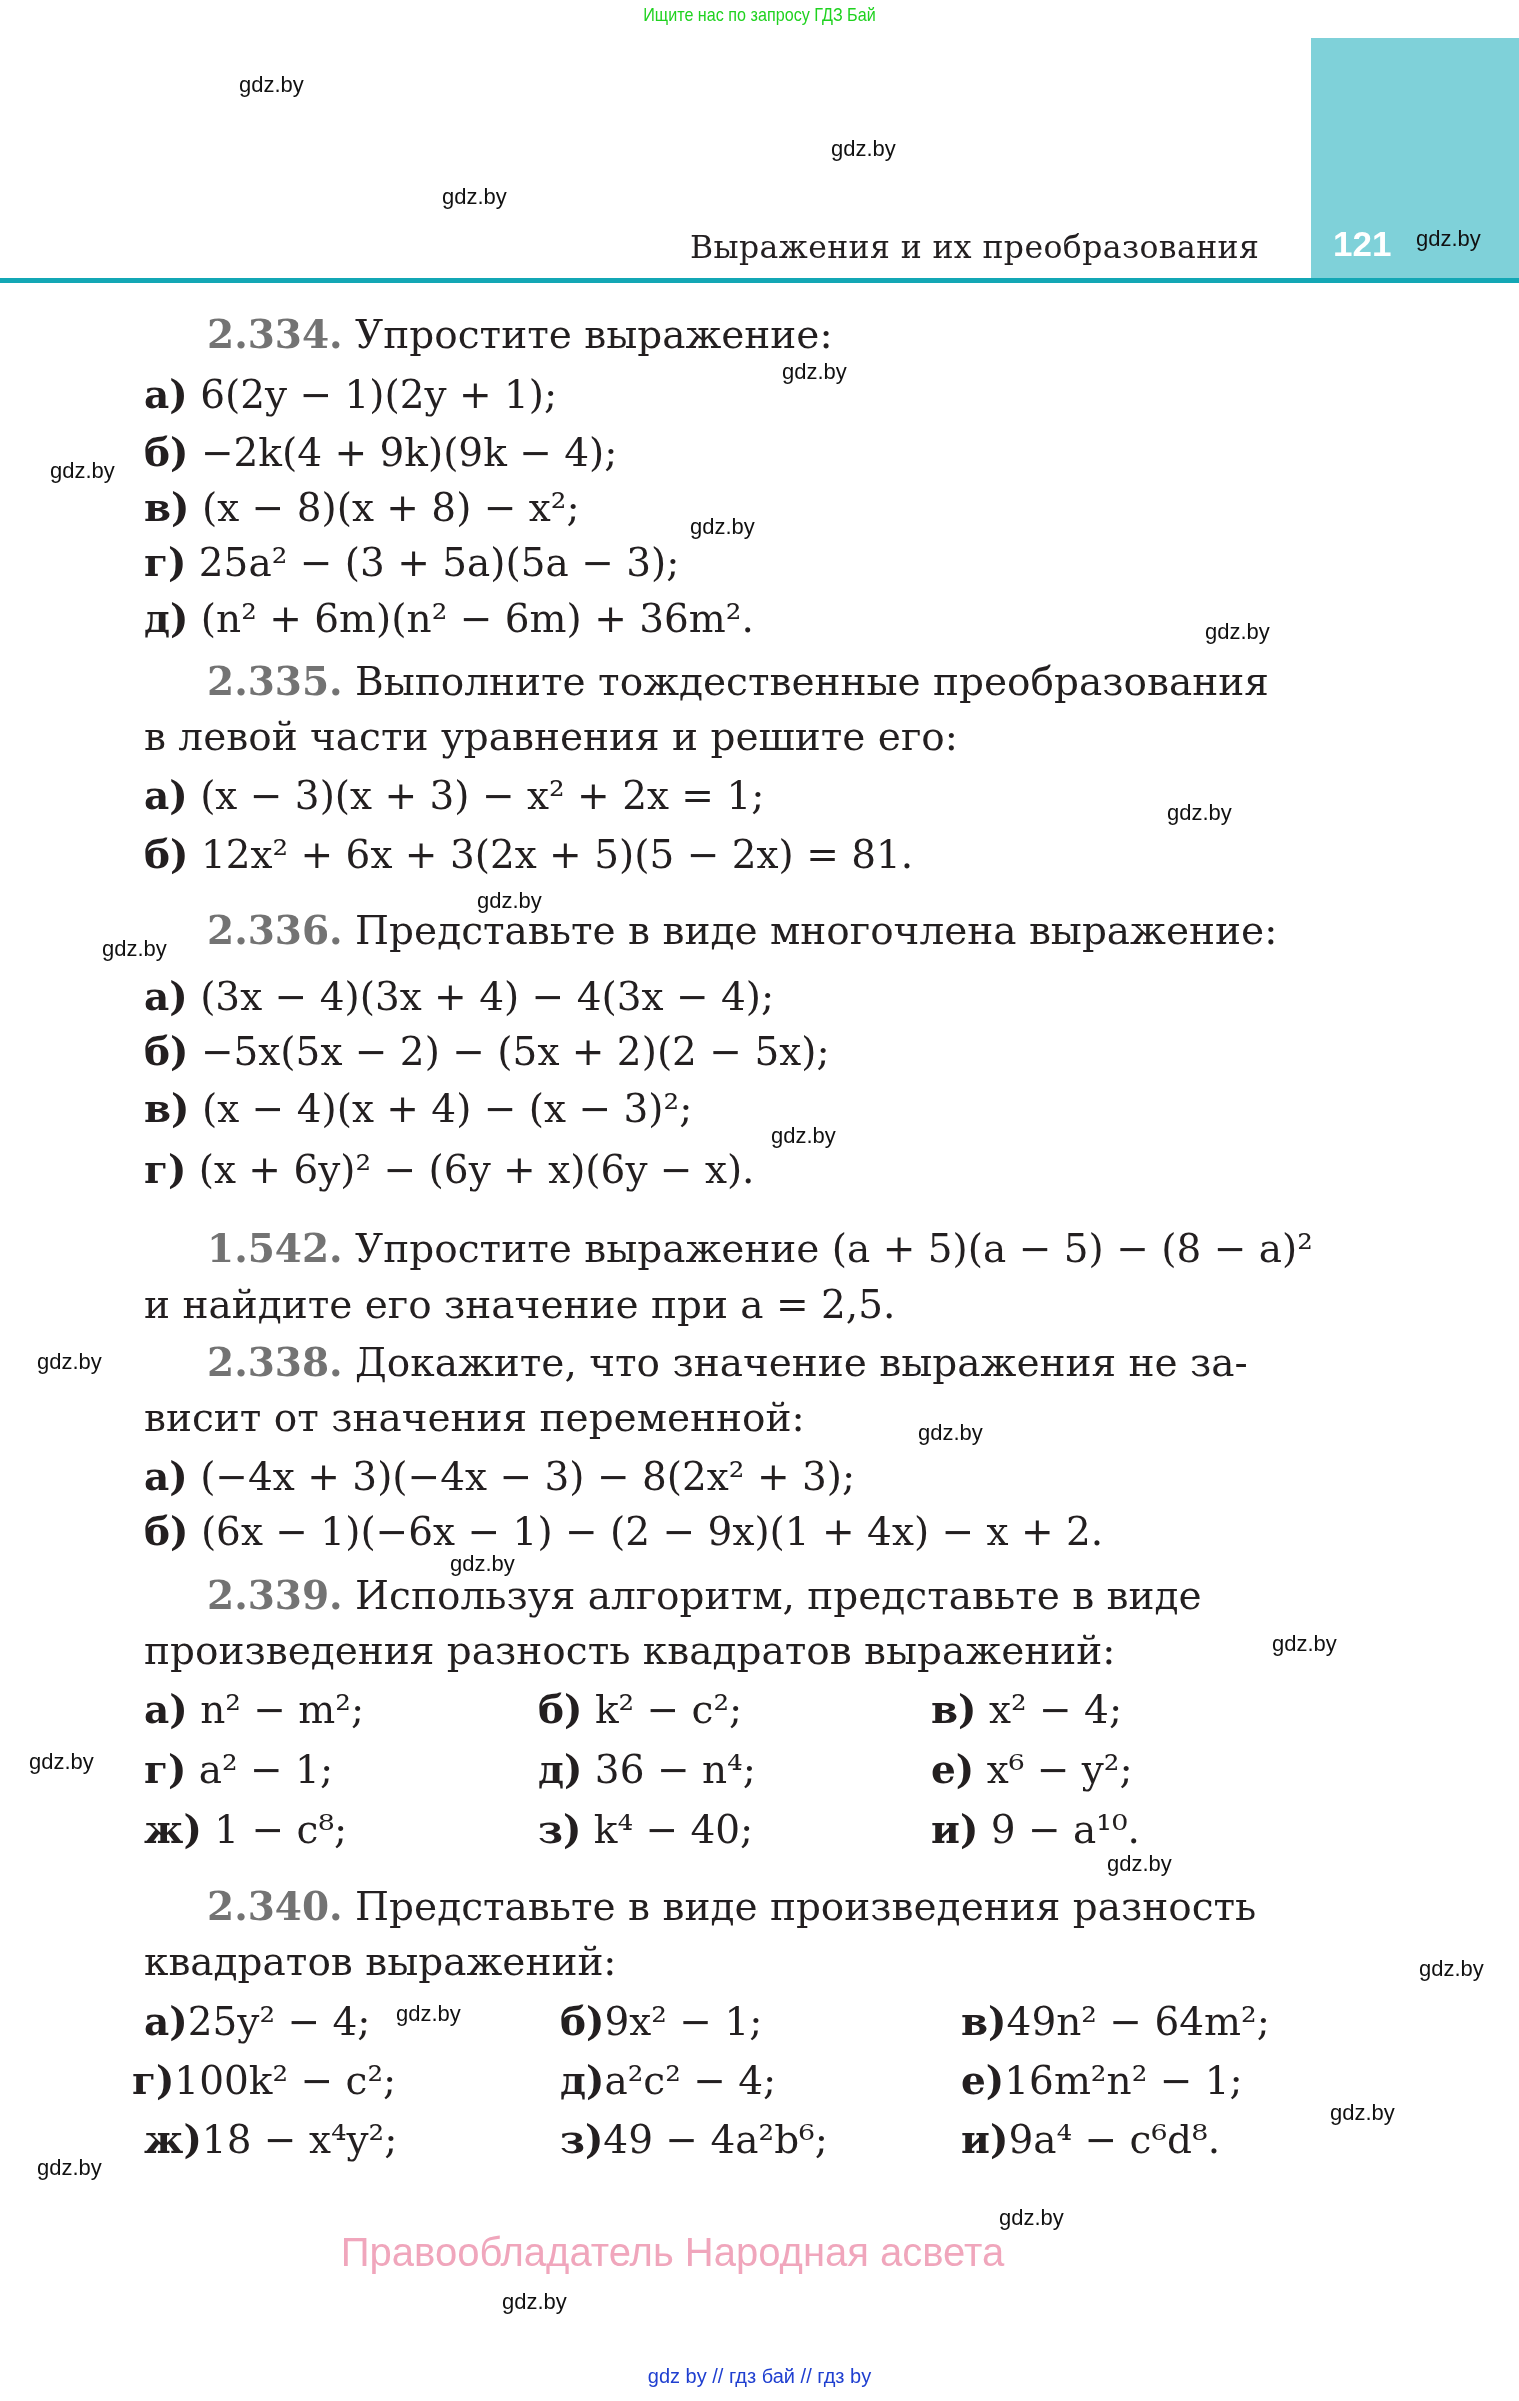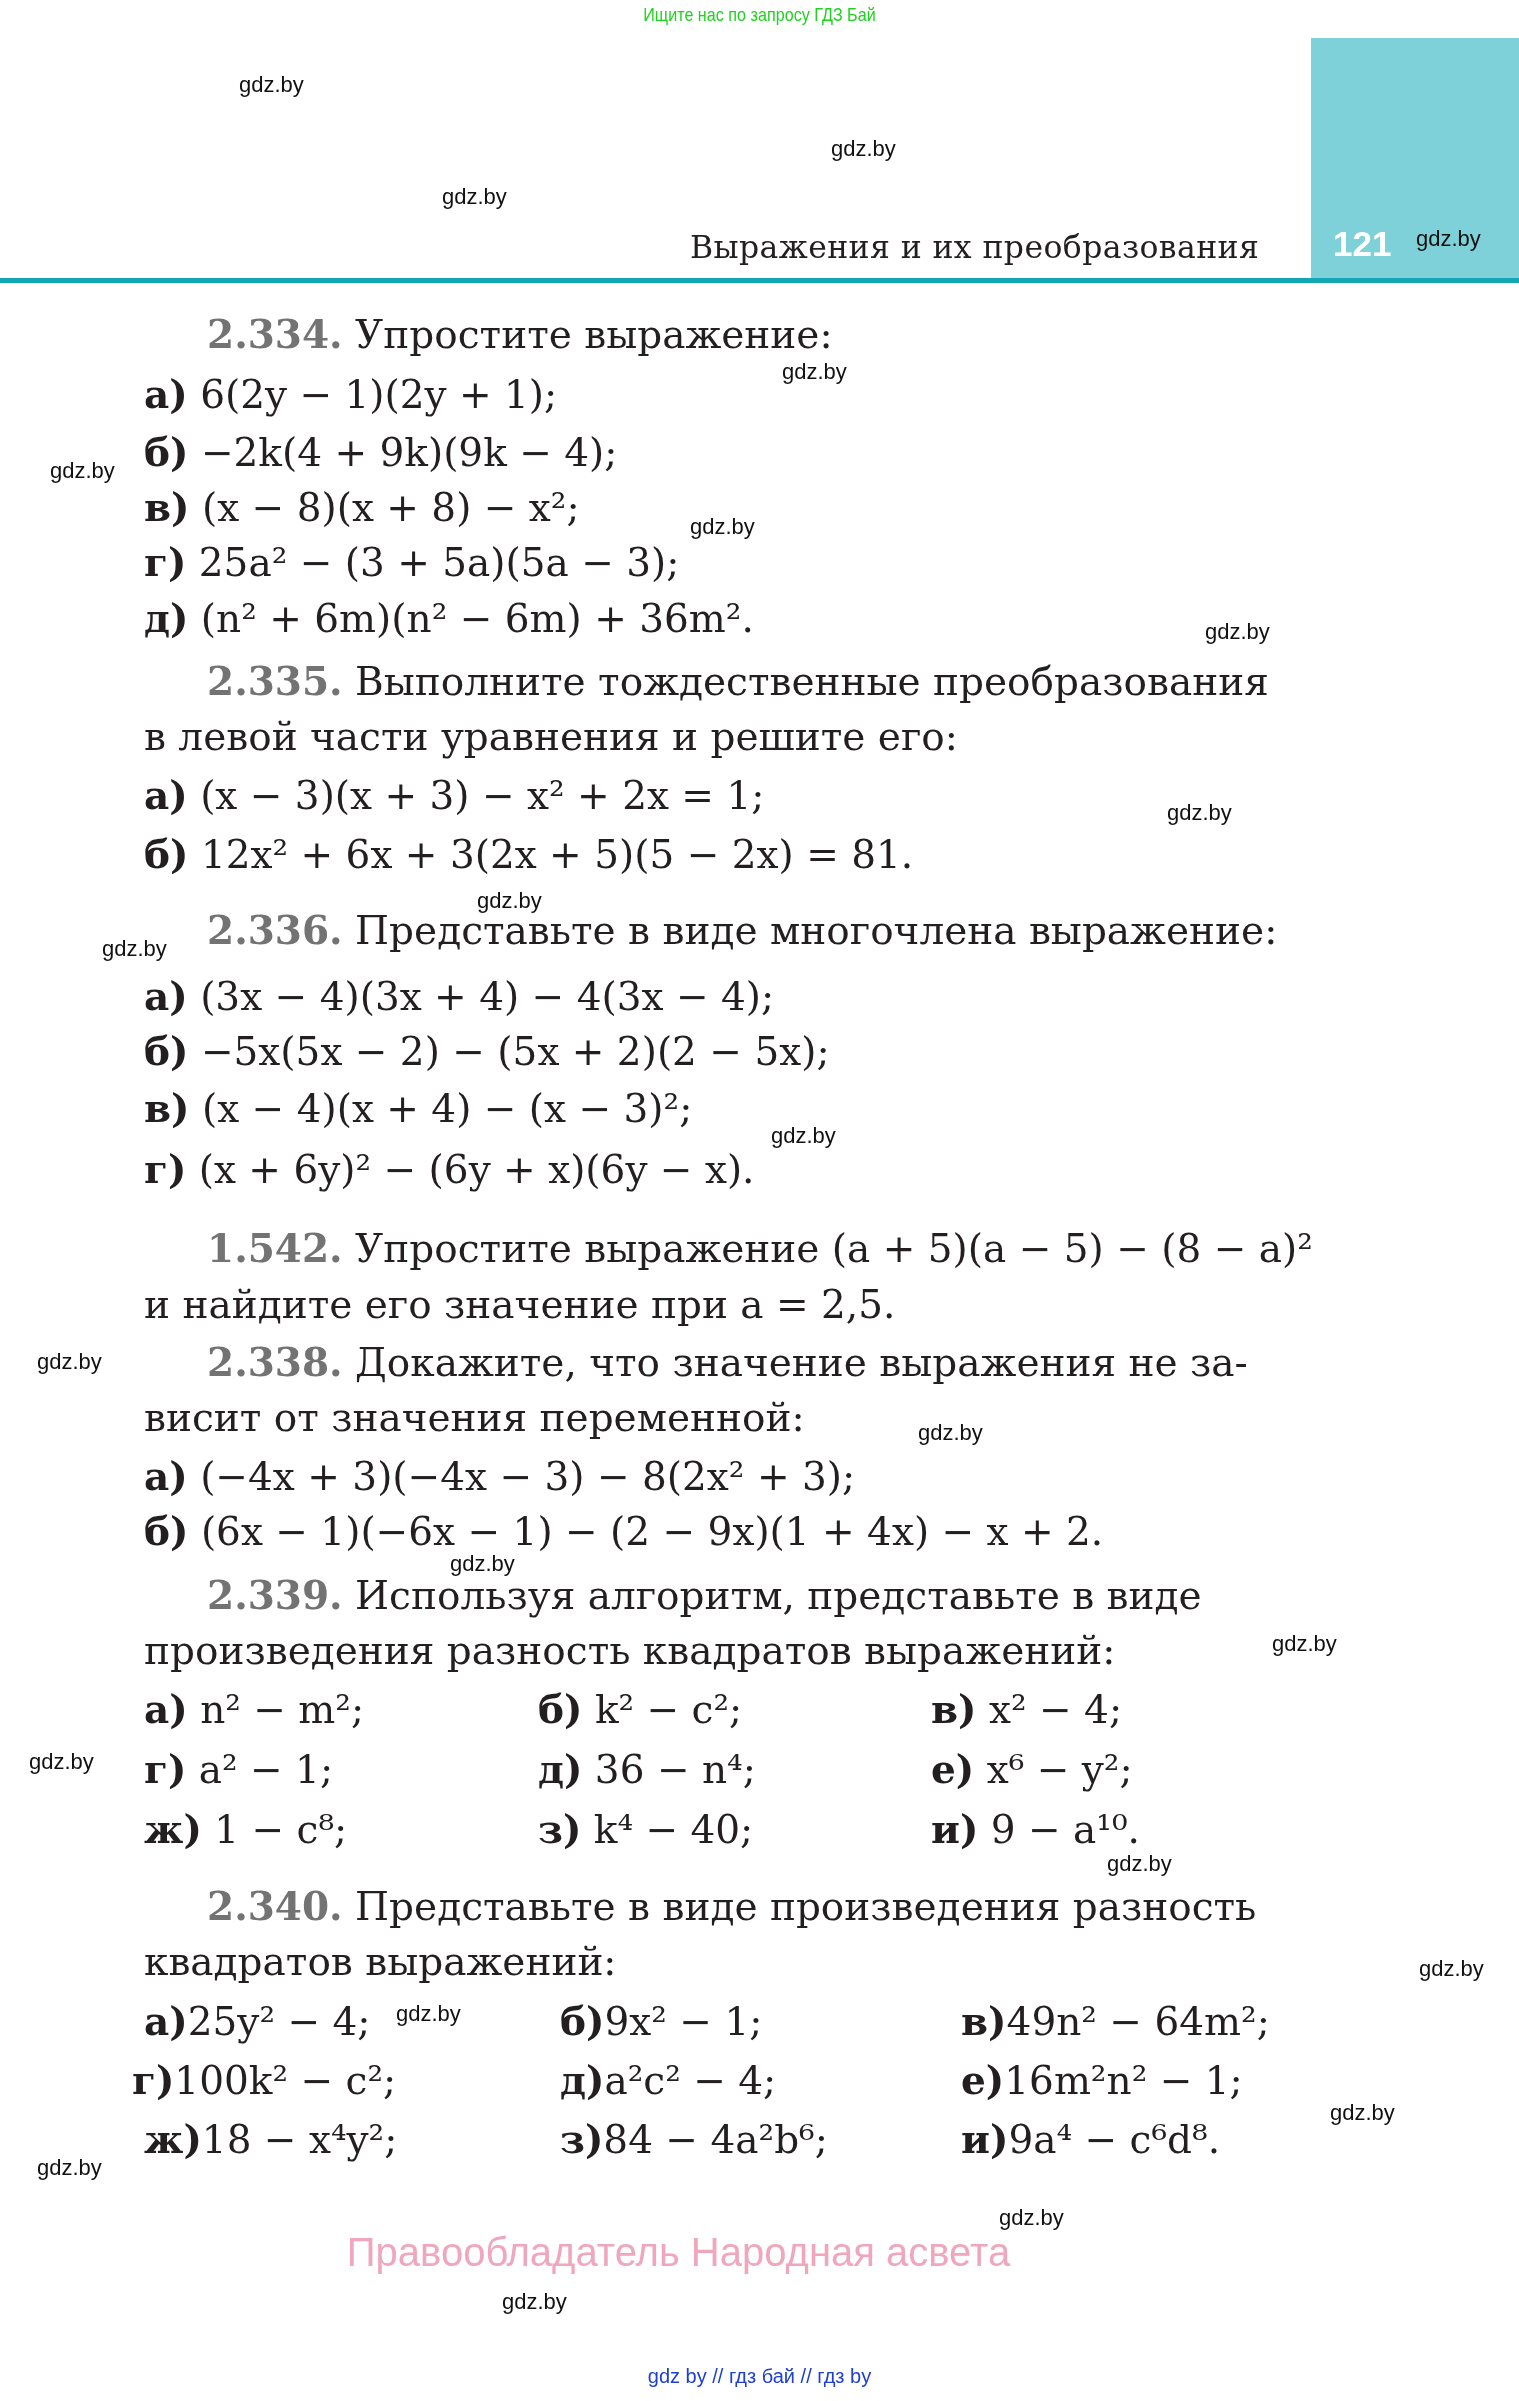--- a/index.html
+++ b/index.html
@@ -11,21 +11,21 @@
   .tealblock { left:1311px; top:38px; width:208px; height:242px; background:#7fd1d9; }
   .rule { left:0; top:278px; width:1519px; height:5.3px; background:#13a7b5; }
   .pagenum { left:1333px; top:224px; font-family:"Liberation Sans", sans-serif; font-weight:bold;
              font-size:35px; color:#ffffff; }
   .runhead { left:690px; top:229px; font-family:"DejaVu Serif", serif; font-size:31.5px; color:#231f20;
              letter-spacing:0.4px; }
   .wm { font-family:"Liberation Sans", sans-serif; font-size:22px; color:#111; }
   .line { font-family:"DejaVu Serif", serif; font-size:39px; white-space:nowrap; color:#231f20; }
   .num { color:#737373; font-weight:bold; }
   .lbl { font-weight:bold; }
-  .copyright { left:6px; width:1345px; top:2230px; text-align:center; font-family:"Liberation Sans", sans-serif;
+  .copyright { left:0; width:1345px; top:2230px; text-align:center; font-family:"Liberation Sans", sans-serif;
                font-size:40px; color:#f0a6bc; }
   .footer { left:0; width:1519px; top:2365px; text-align:center; font-family:"Liberation Sans", sans-serif;
             font-size:20px; color:#1f3fd0; }
 </style>
 </head>
 <body>
 
 <div class="abs topnote">Ищите нас по запросу ГДЗ Бай</div>
 
 <div class="abs tealblock"></div>
@@ -119,18 +119,18 @@
   <span>Представьте в виде произведения разность</span>
 </div>
 <div class="abs line" style="left:144px;top:1939px">квадратов выражений:</div>
 <div class="abs line" style="left:144px;top:1998px"><span class="lbl">а)</span><span>25y² − 4;</span></div>
 <div class="abs line" style="left:560px;top:1998px"><span class="lbl">б)</span><span>9x² − 1;</span></div>
 <div class="abs line" style="left:961px;top:1998px"><span class="lbl">в)</span><span>49n² − 64m²;</span></div>
 <div class="abs line" style="left:132px;top:2057px"><span class="lbl">г)</span><span>100k² − c²;</span></div>
 <div class="abs line" style="left:560px;top:2057px"><span class="lbl">д)</span><span>a²c² − 4;</span></div>
 <div class="abs line" style="left:961px;top:2057px"><span class="lbl">е)</span><span>16m²n² − 1;</span></div>
 <div class="abs line" style="left:144px;top:2116px"><span class="lbl">ж)</span><span>18 − x⁴y²;</span></div>
-<div class="abs line" style="left:560px;top:2116px"><span class="lbl">з)</span><span>84 − 4a²b⁶;</span></div>
+<div class="abs line" style="left:560px;top:2116px"><span class="lbl">з)</span><span>49 − 4a²b⁶;</span></div>
 <div class="abs line" style="left:961px;top:2116px"><span class="lbl">и)</span><span>9a⁴ − c⁶d⁸.</span></div>
 
 <div class="abs copyright">Правообладатель Народная асвета</div>
 <div class="abs footer">gdz by  //  гдз бай  //  гдз by</div>
 
 
 </body></html>

